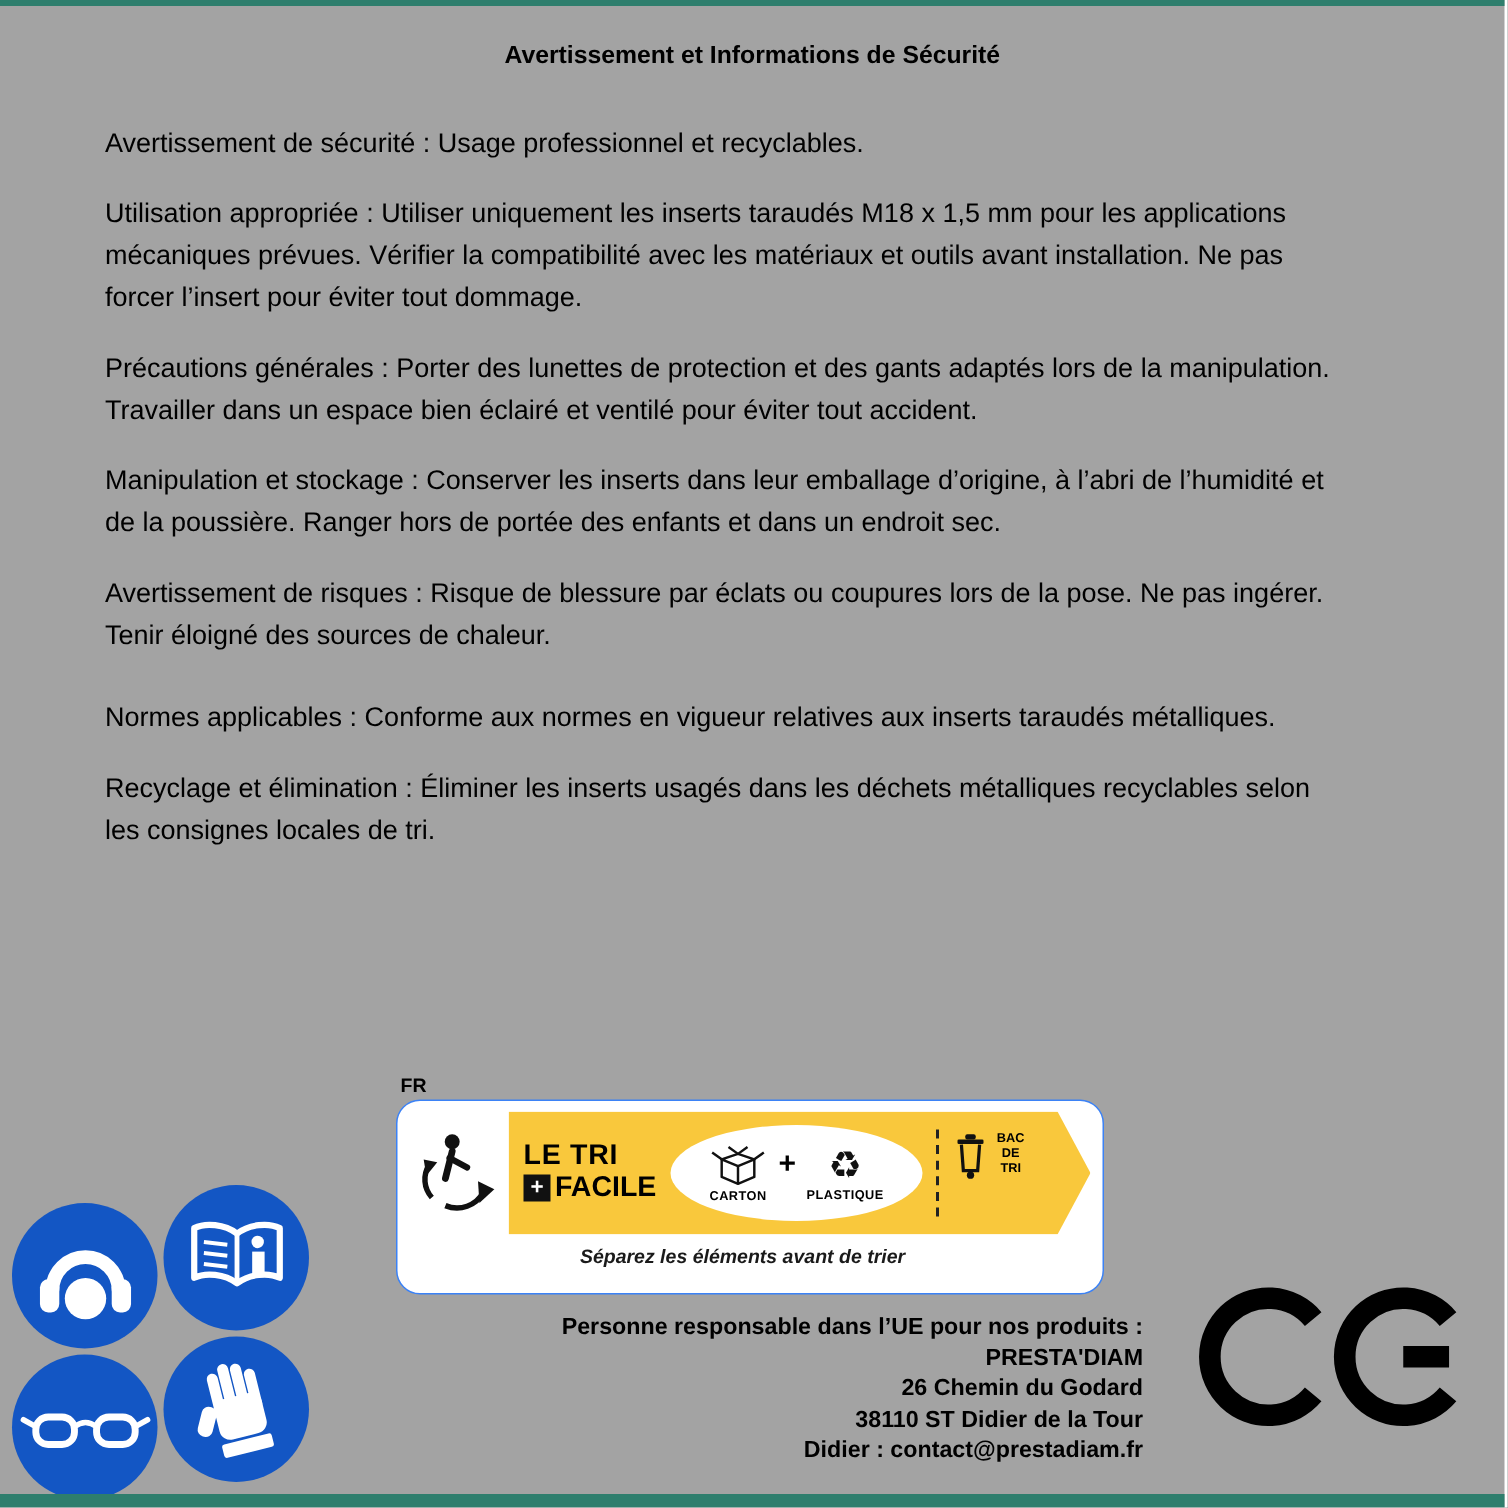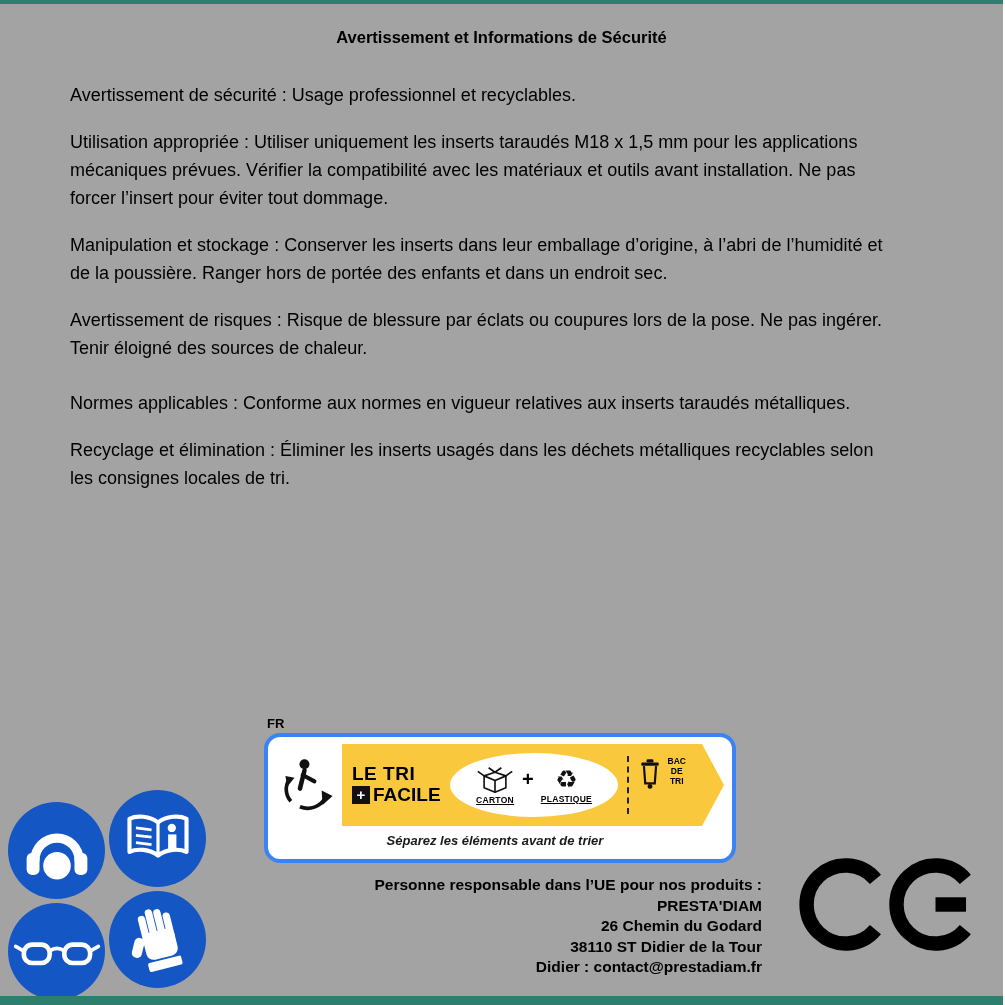--- a/index.html
+++ b/index.html
@@ -23,37 +23,37 @@
   
   .icon-grid{position:absolute;left:8px;top:798px;display:grid;grid-template-columns:97px 97px;gap:4px 4px;}
   .picto{width:97px;height:97px;border-radius:50%;background:var(--safety-blue,#1356C4);display:flex;align-items:center;justify-content:center;}
   .picto.raised{transform:translateY(-12px);}
   .picto svg{width:92px;height:92px;}
 
   
   .fr-tag{position:absolute;left:267px;top:712px;font-size:13px;font-weight:700;}
   .tri-box{
     position:absolute;left:264px;top:729px;width:472px;height:130px;
-    background:#fff;border:4px solid #3b82f6;border-radius:16px;
+    background:#fff;border:1px solid #3b82f6;border-radius:16px;
     padding:7px 8px 4px 8px;
   }
   .tri-band{display:flex;align-items:stretch;height:82px;}
   .triman{width:66px;display:flex;align-items:center;justify-content:center;}
   .tri-yellow{
     flex:1;background:var(--label-yellow,#F9C83C);
     clip-path:polygon(0 0,calc(100% - 22px) 0,100% 50%,calc(100% - 22px) 100%,0 100%);
     display:flex;align-items:center;gap:9px;padding:0 28px 0 10px;
   }
   .tri-brand{display:flex;flex-direction:column;line-height:1.08;}
   .brand-l1{font-weight:800;font-size:19px;letter-spacing:.5px;}
   .brand-l2{font-weight:800;font-size:19px;display:flex;align-items:center;gap:3px;}
   .plus-box{background:#111;color:#fff;width:18px;height:18px;display:inline-flex;align-items:center;justify-content:center;font-size:15px;font-weight:800;}
   .tri-ellipse{background:#fff;border-radius:50%;width:168px;height:64px;display:flex;align-items:center;justify-content:center;gap:5px;flex:none;}
   .mat{display:flex;flex-direction:column;align-items:center;gap:1px;}
-  .mat-label{font-size:8.5px;font-weight:700;letter-spacing:.3px;text-decoration:underline;}
+  .mat-label{font-size:8.5px;font-weight:700;letter-spacing:.3px;}
   .mat-plus{font-size:20px;font-weight:800;margin:0 2px 12px;}
   .recycle-glyph{font-size:25px;line-height:26px;font-family:"DejaVu Sans",sans-serif;color:#111;}
   .tri-bin{display:flex;align-items:flex-start;gap:5px;border-left:2px dashed #222;padding-left:8px;height:58px;}
   .bin-text{font-size:8.5px;font-weight:800;line-height:1.2;text-align:center;}
   .tri-caption{margin-top:7px;text-align:center;padding-right:10px;font-style:italic;font-weight:700;font-size:13px;color:#1a1a1a;}
 
   
   .responsible{position:absolute;left:242px;top:871px;width:520px;text-align:right;font-weight:700;font-size:15.5px;line-height:20.5px;}
 
   
@@ -63,20 +63,21 @@
 </head>
 <body>
 
 <div class="page">
 
   <div class="title">Avertissement et Informations de Sécurité</div>
 
   <div class="body-text">
     <p>Avertissement de sécurité : Usage professionnel et recyclables.</p>
     <p>Utilisation appropriée : Utiliser uniquement les inserts taraudés M18 x 1,5 mm pour les applications mécaniques prévues. Vérifier la compatibilité avec les matériaux et outils avant installation. Ne pas forcer l’insert pour éviter tout dommage.</p>
+    <p>Précautions générales : Porter des lunettes de protection et des gants adaptés lors de la manipulation. Travailler dans un espace bien éclairé et ventilé pour éviter tout accident.</p>
     <p>Manipulation et stockage : Conserver les inserts dans leur emballage d’origine, à l’abri de l’humidité et de la poussière. Ranger hors de portée des enfants et dans un endroit sec.</p>
     <p>Avertissement de risques : Risque de blessure par éclats ou coupures lors de la pose. Ne pas ingérer. Tenir éloigné des sources de chaleur.</p>
     <p class="extra-gap">Normes applicables : Conforme aux normes en vigueur relatives aux inserts taraudés métalliques.</p>
     <p>Recyclage et élimination : Éliminer les inserts usagés dans les déchets métalliques recyclables selon les consignes locales de tri.</p>
   </div>
 
   <div class="icon-grid">
     <div class="picto">
       <svg viewBox="0 0 100 100" aria-hidden="true">
         <path d="M26 60 A24 24 0 0 1 74 60" stroke="#fff" stroke-width="10" fill="none" stroke-linecap="round"></path>

